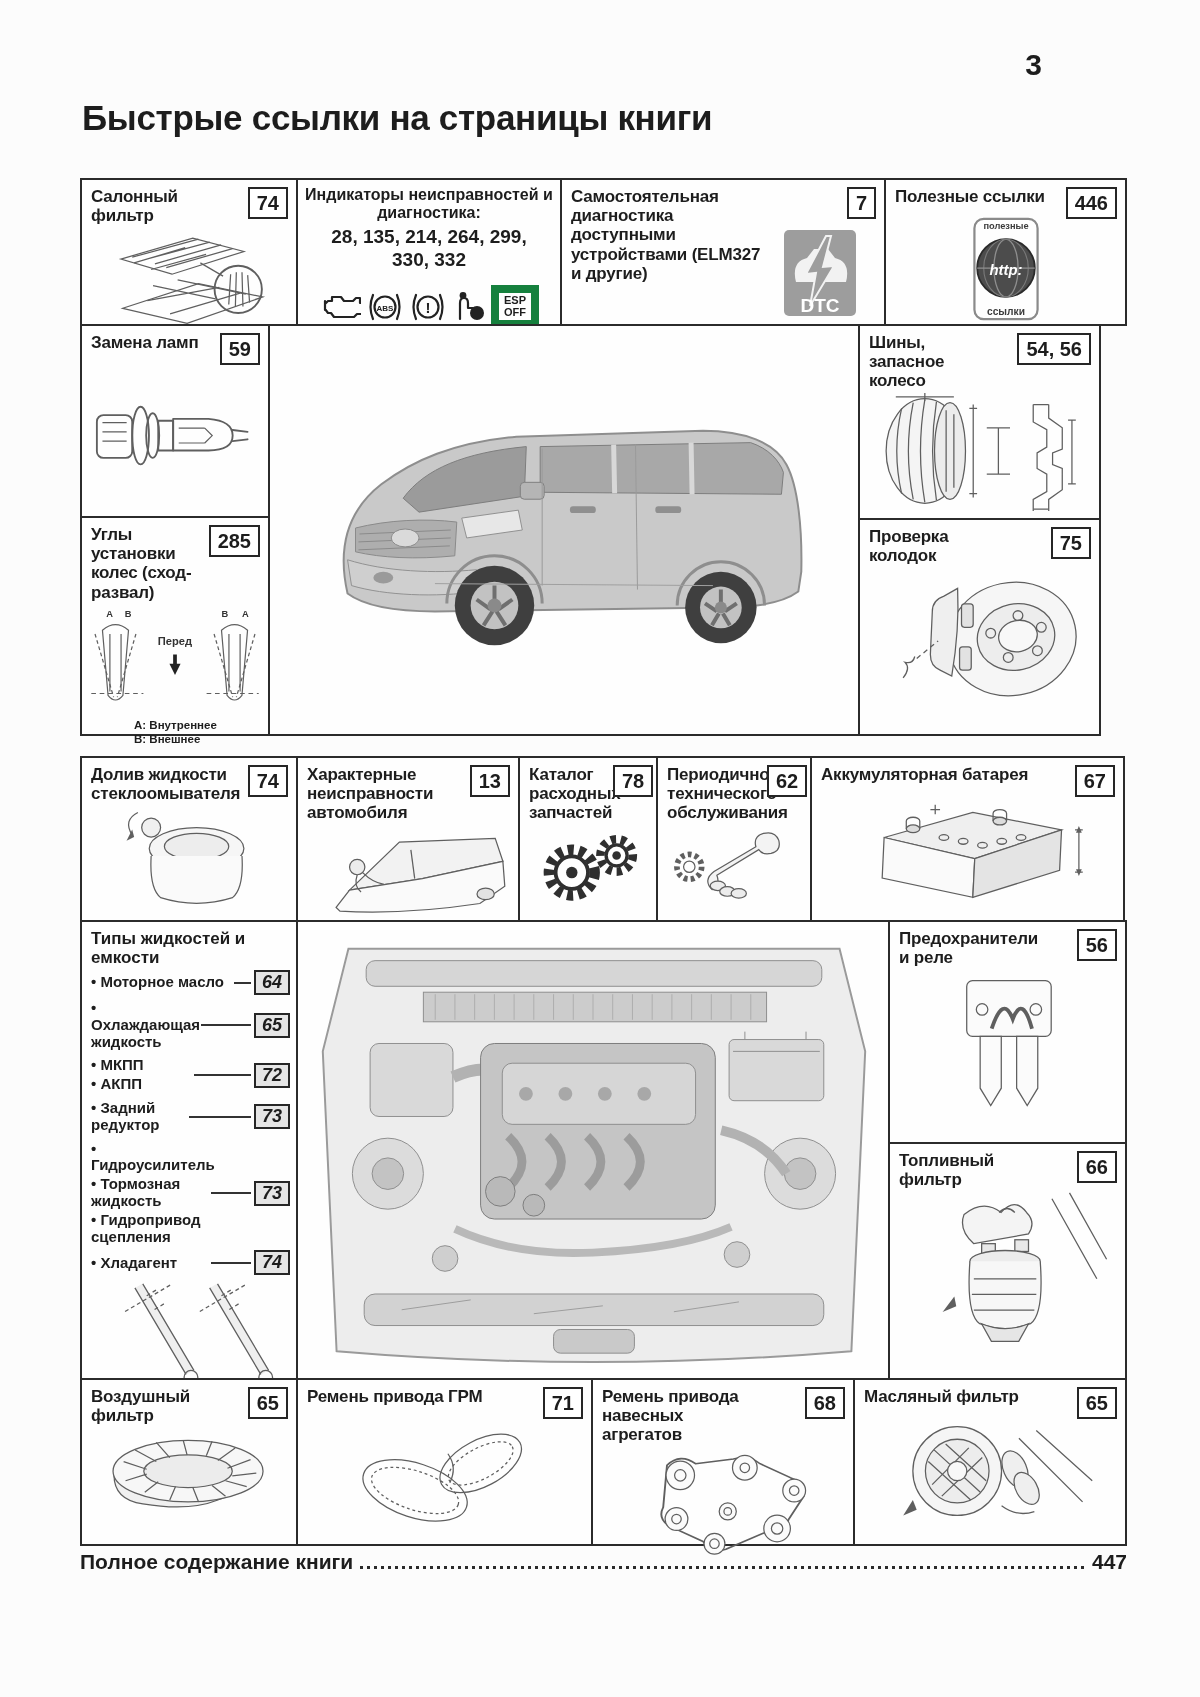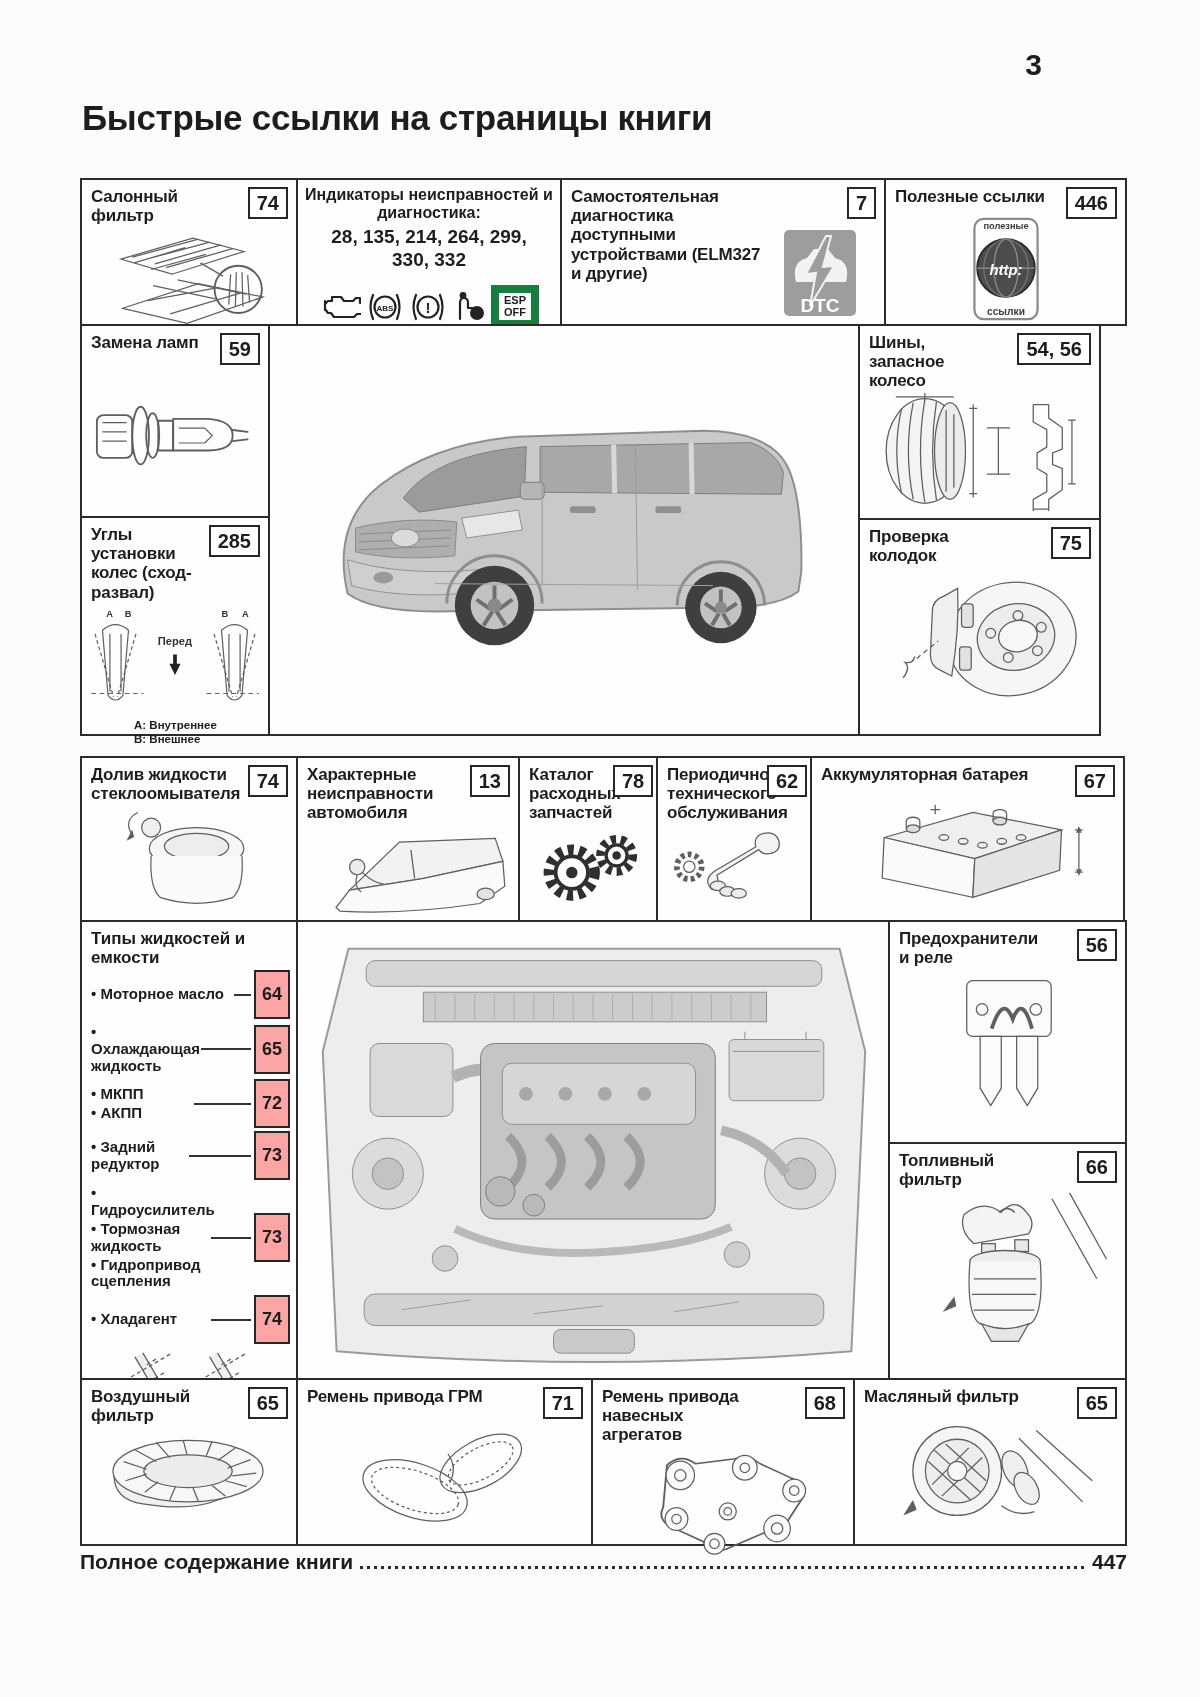--- a/index.html
+++ b/index.html
@@ -30,21 +30,21 @@
   .dtc-wrap{position:absolute;right:24px;top:44px;}
   .links-art{display:flex;justify-content:center;margin-top:-2px;}
   
   .fluids{padding:7px 6px 0 9px;}
   .f-title{font-size:17px;font-weight:bold;line-height:1.12;margin-bottom:2px;}
   .f-group{display:flex;align-items:center;margin:3px 0;}
   .f-items{flex:1 1 auto;}
   .f-item{font-size:15px;font-weight:bold;line-height:1.12;margin:2px 0;}
   .f-item::before{content:"• ";}
   .f-line{flex:1 0 8px;border-top:2px solid #333;margin:0 3px 0 2px;}
-  .f-box{border:2px solid #262626;padding:12px 6px;font-size:18px;font-weight:bold;background:#fca5a5;}
+  .f-box{border:2px solid #262626;padding:0 6px;font-size:18px;font-weight:bold;background:#e5e5e5;font-style:italic;}
   
   .leg{font-size:11.5px;font-weight:bold;line-height:1.25;padding-left:52px;}
   
   .footer{position:absolute;left:80px;top:1550px;width:1047px;display:flex;align-items:flex-end;}
   .footer .fl{font-size:21px;font-weight:bold;white-space:nowrap;}
   .footer .dots{flex:1;height:5px;margin:0 5px 4px;
       background-image:radial-gradient(circle,#2b2b2b 1.6px,transparent 1.9px);
       background-size:7px 5px;background-repeat:repeat-x;background-position:left center;}
   svg{display:block;}
   .sk{stroke:#5f5f5f;fill:none;stroke-width:2;stroke-linecap:round;stroke-linejoin:round;}

